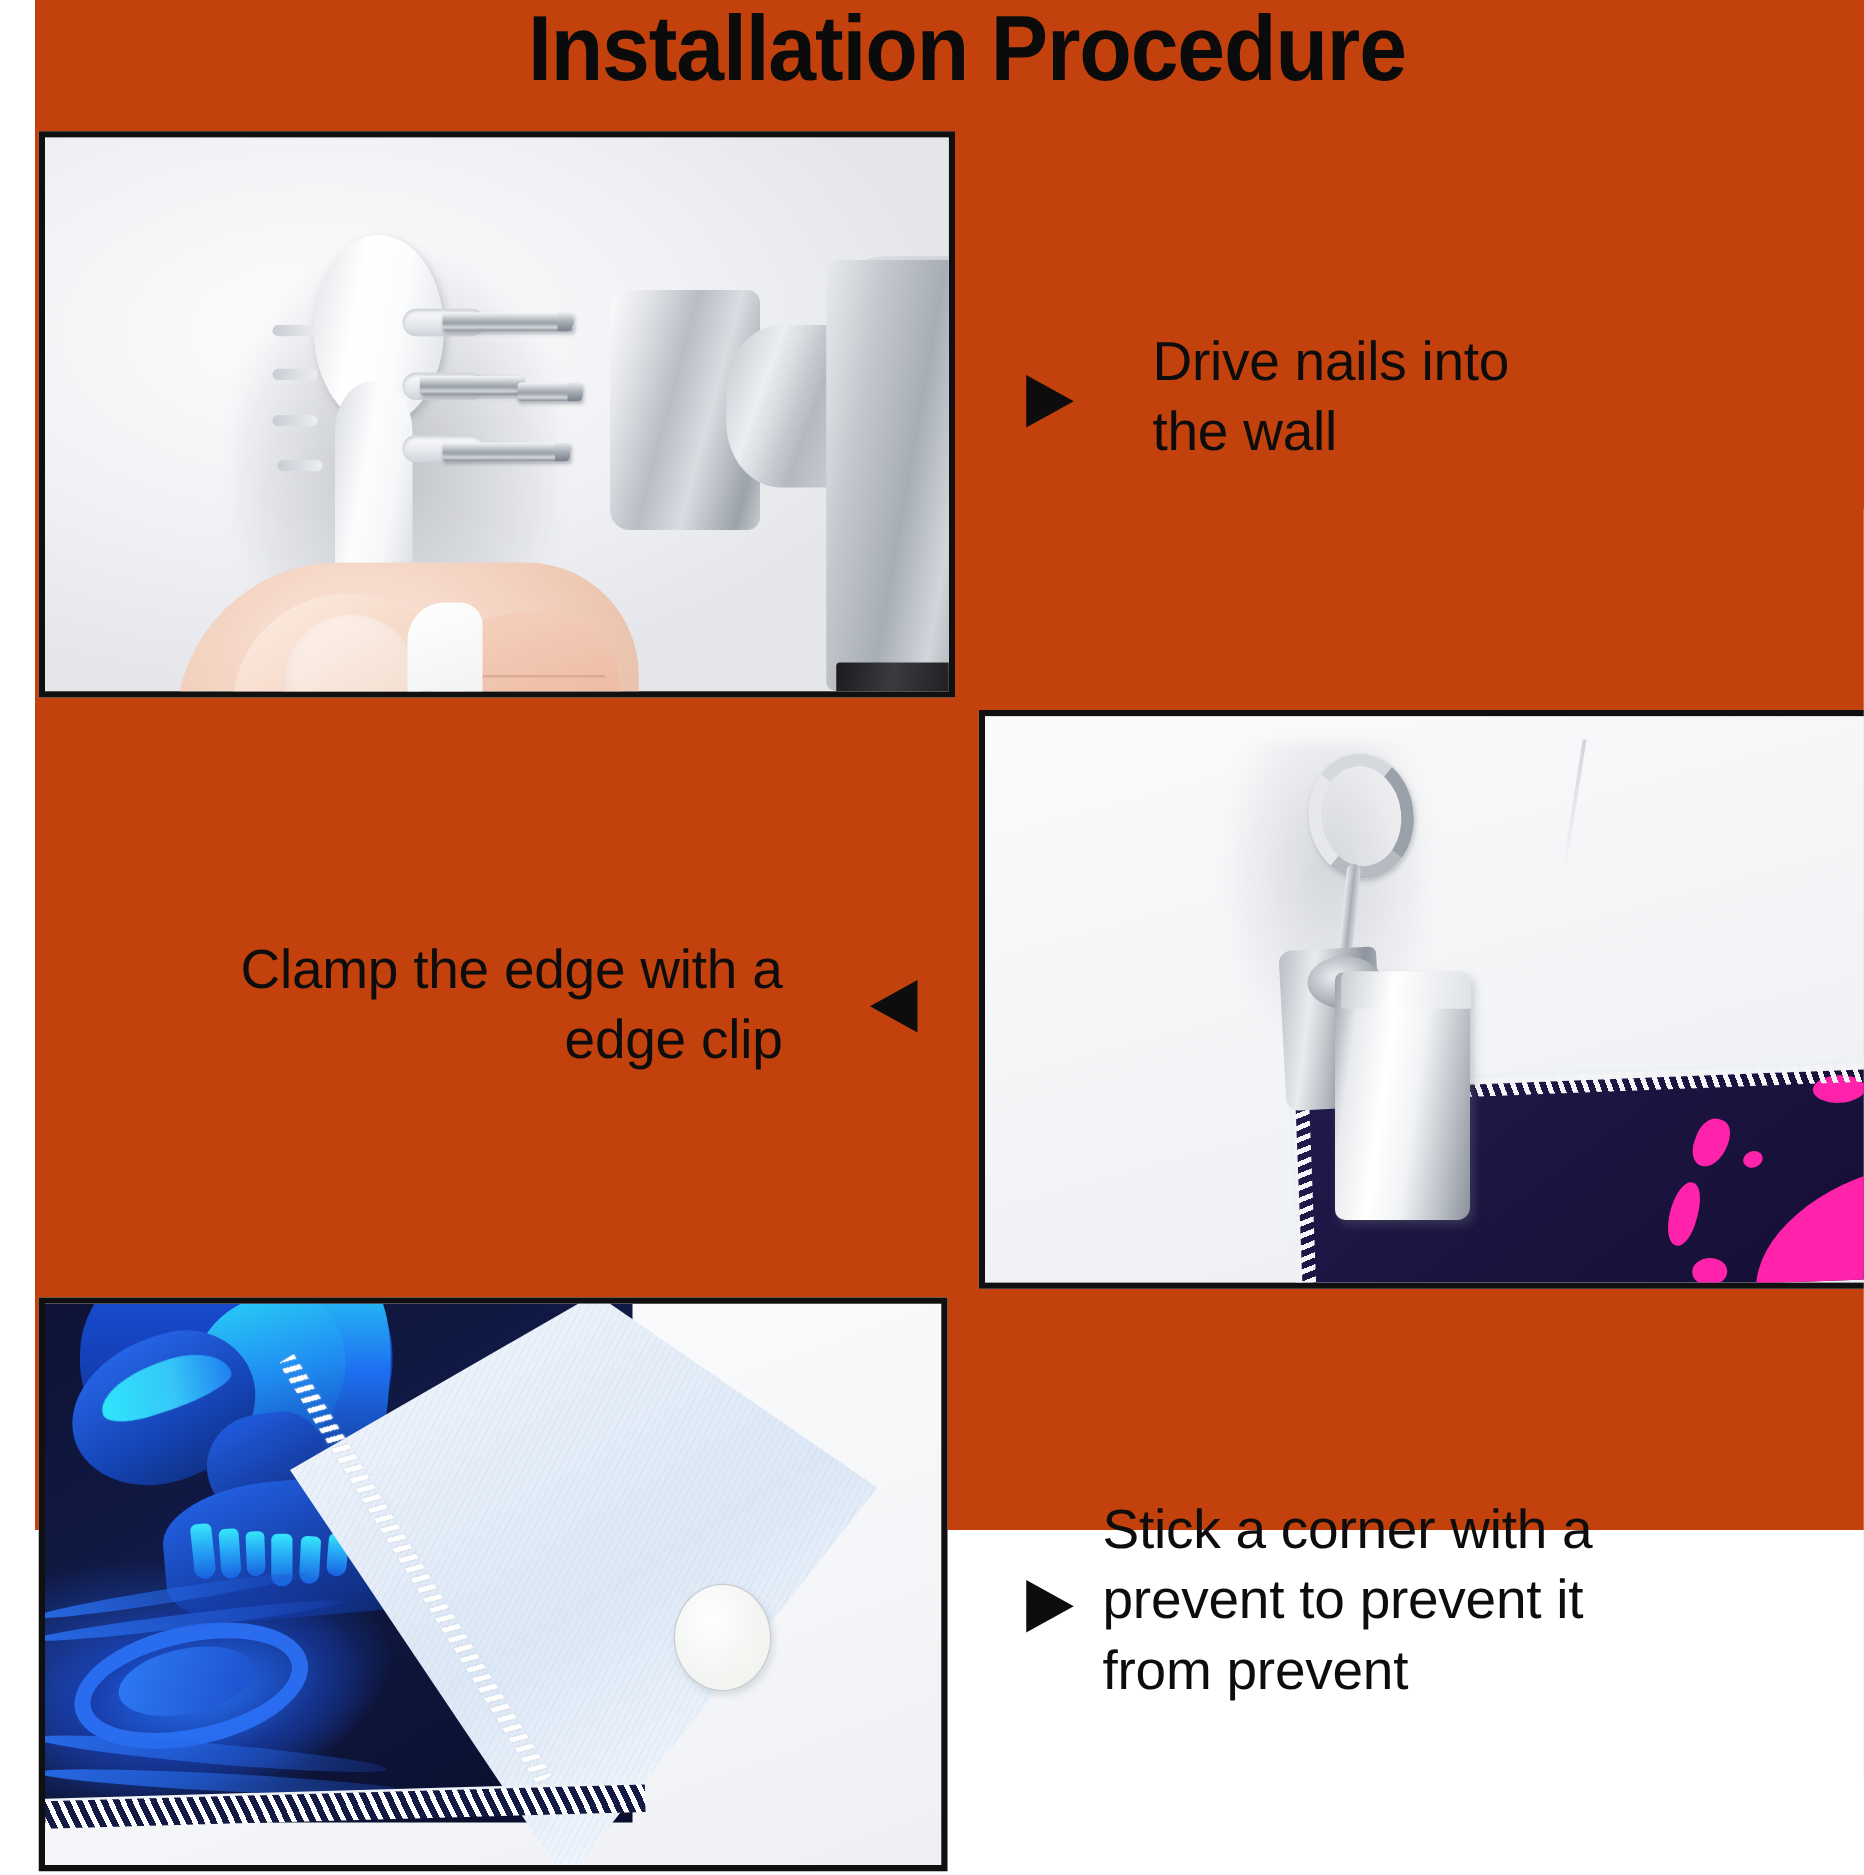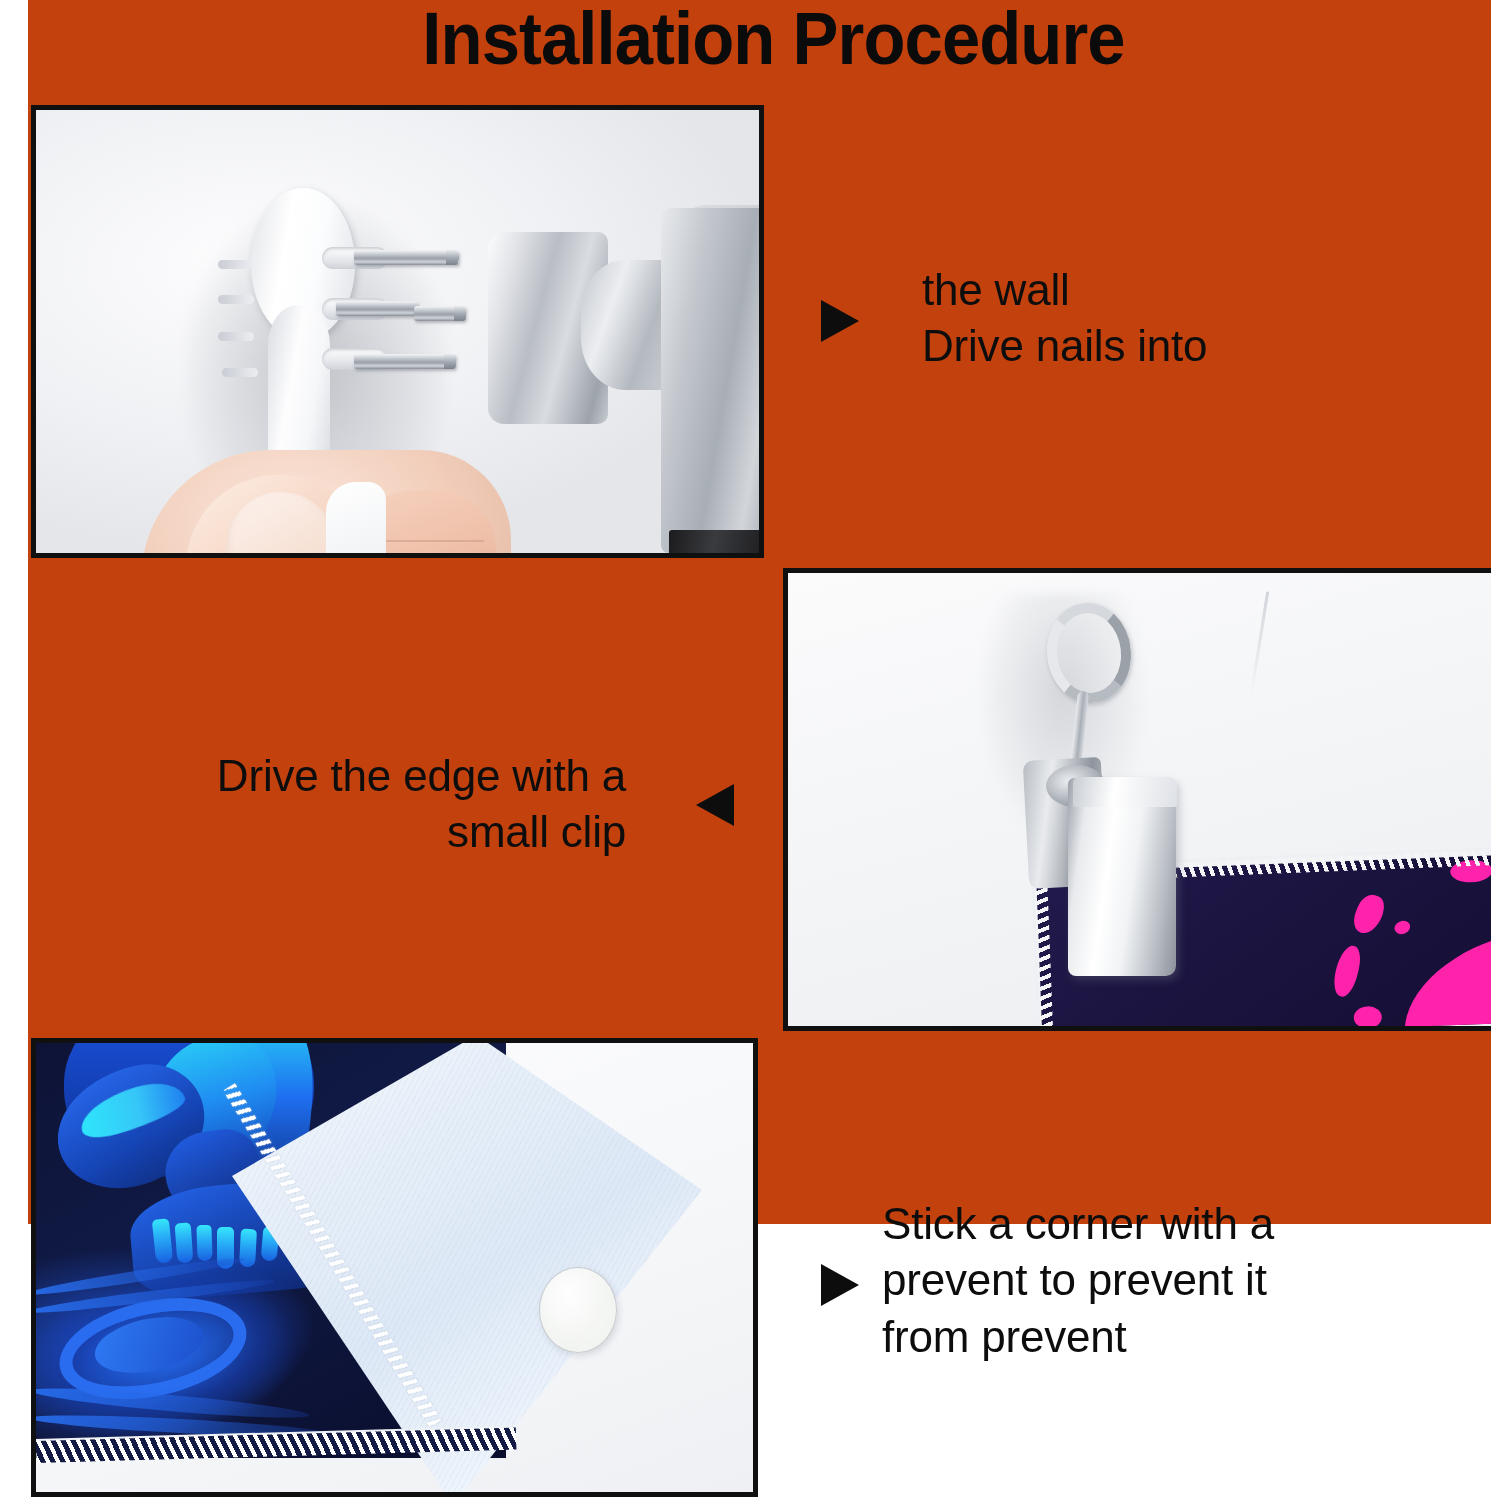--- a/index.html
+++ b/index.html
@@ -477,22 +477,22 @@
       <div class="p1-crease" style="left:330px; top:430px; width:118px;"></div>
 
       <div id="p1-thumb"></div>
       <div id="p1-thumbnail"></div>
       <div id="p1-hooktip-front"></div>
     </div>
   </div>
 
   <div class="tri tri-right" id="tri-nails"></div>
   <div class="caption" id="cap-nails">
+    <div>Drive nails into</div>
     <div>the wall</div>
-    <div>Drive nails into</div>
   </div>
 
   <div class="panel" id="panel-clip">
     <div class="panel-inner">
       <div id="p2-wall"></div>
       <div id="p2-wall-shadow"></div>
       <div id="p2-scratch"></div>
 
       <div id="p2-cloth">
         <div id="p2-flame"></div>
@@ -510,22 +510,22 @@
       <div id="p2-ring-stem"></div>
       <div id="p2-clip-back"></div>
       <div id="p2-clip-spring"></div>
       <div id="p2-clip-face"></div>
       <div id="p2-clip-lip"></div>
     </div>
   </div>
 
   <div class="tri tri-left" id="tri-clip"></div>
   <div class="caption" id="cap-clip">
-    <div>Drive the edge with a</div>
-    <div>small clip</div>
+    <div>Clamp the edge with a</div>
+    <div>edge clip</div>
   </div>
 
   <div class="panel" id="panel-sticker">
     <div class="panel-inner">
       <div id="p3-wall"></div>
 
       <div id="p3-cloth">
         <div class="skull-part" id="p3-skull-dome"></div>
         <div class="skull-part" id="p3-temple"></div>
         <div class="skull-part" id="p3-brow"></div>

